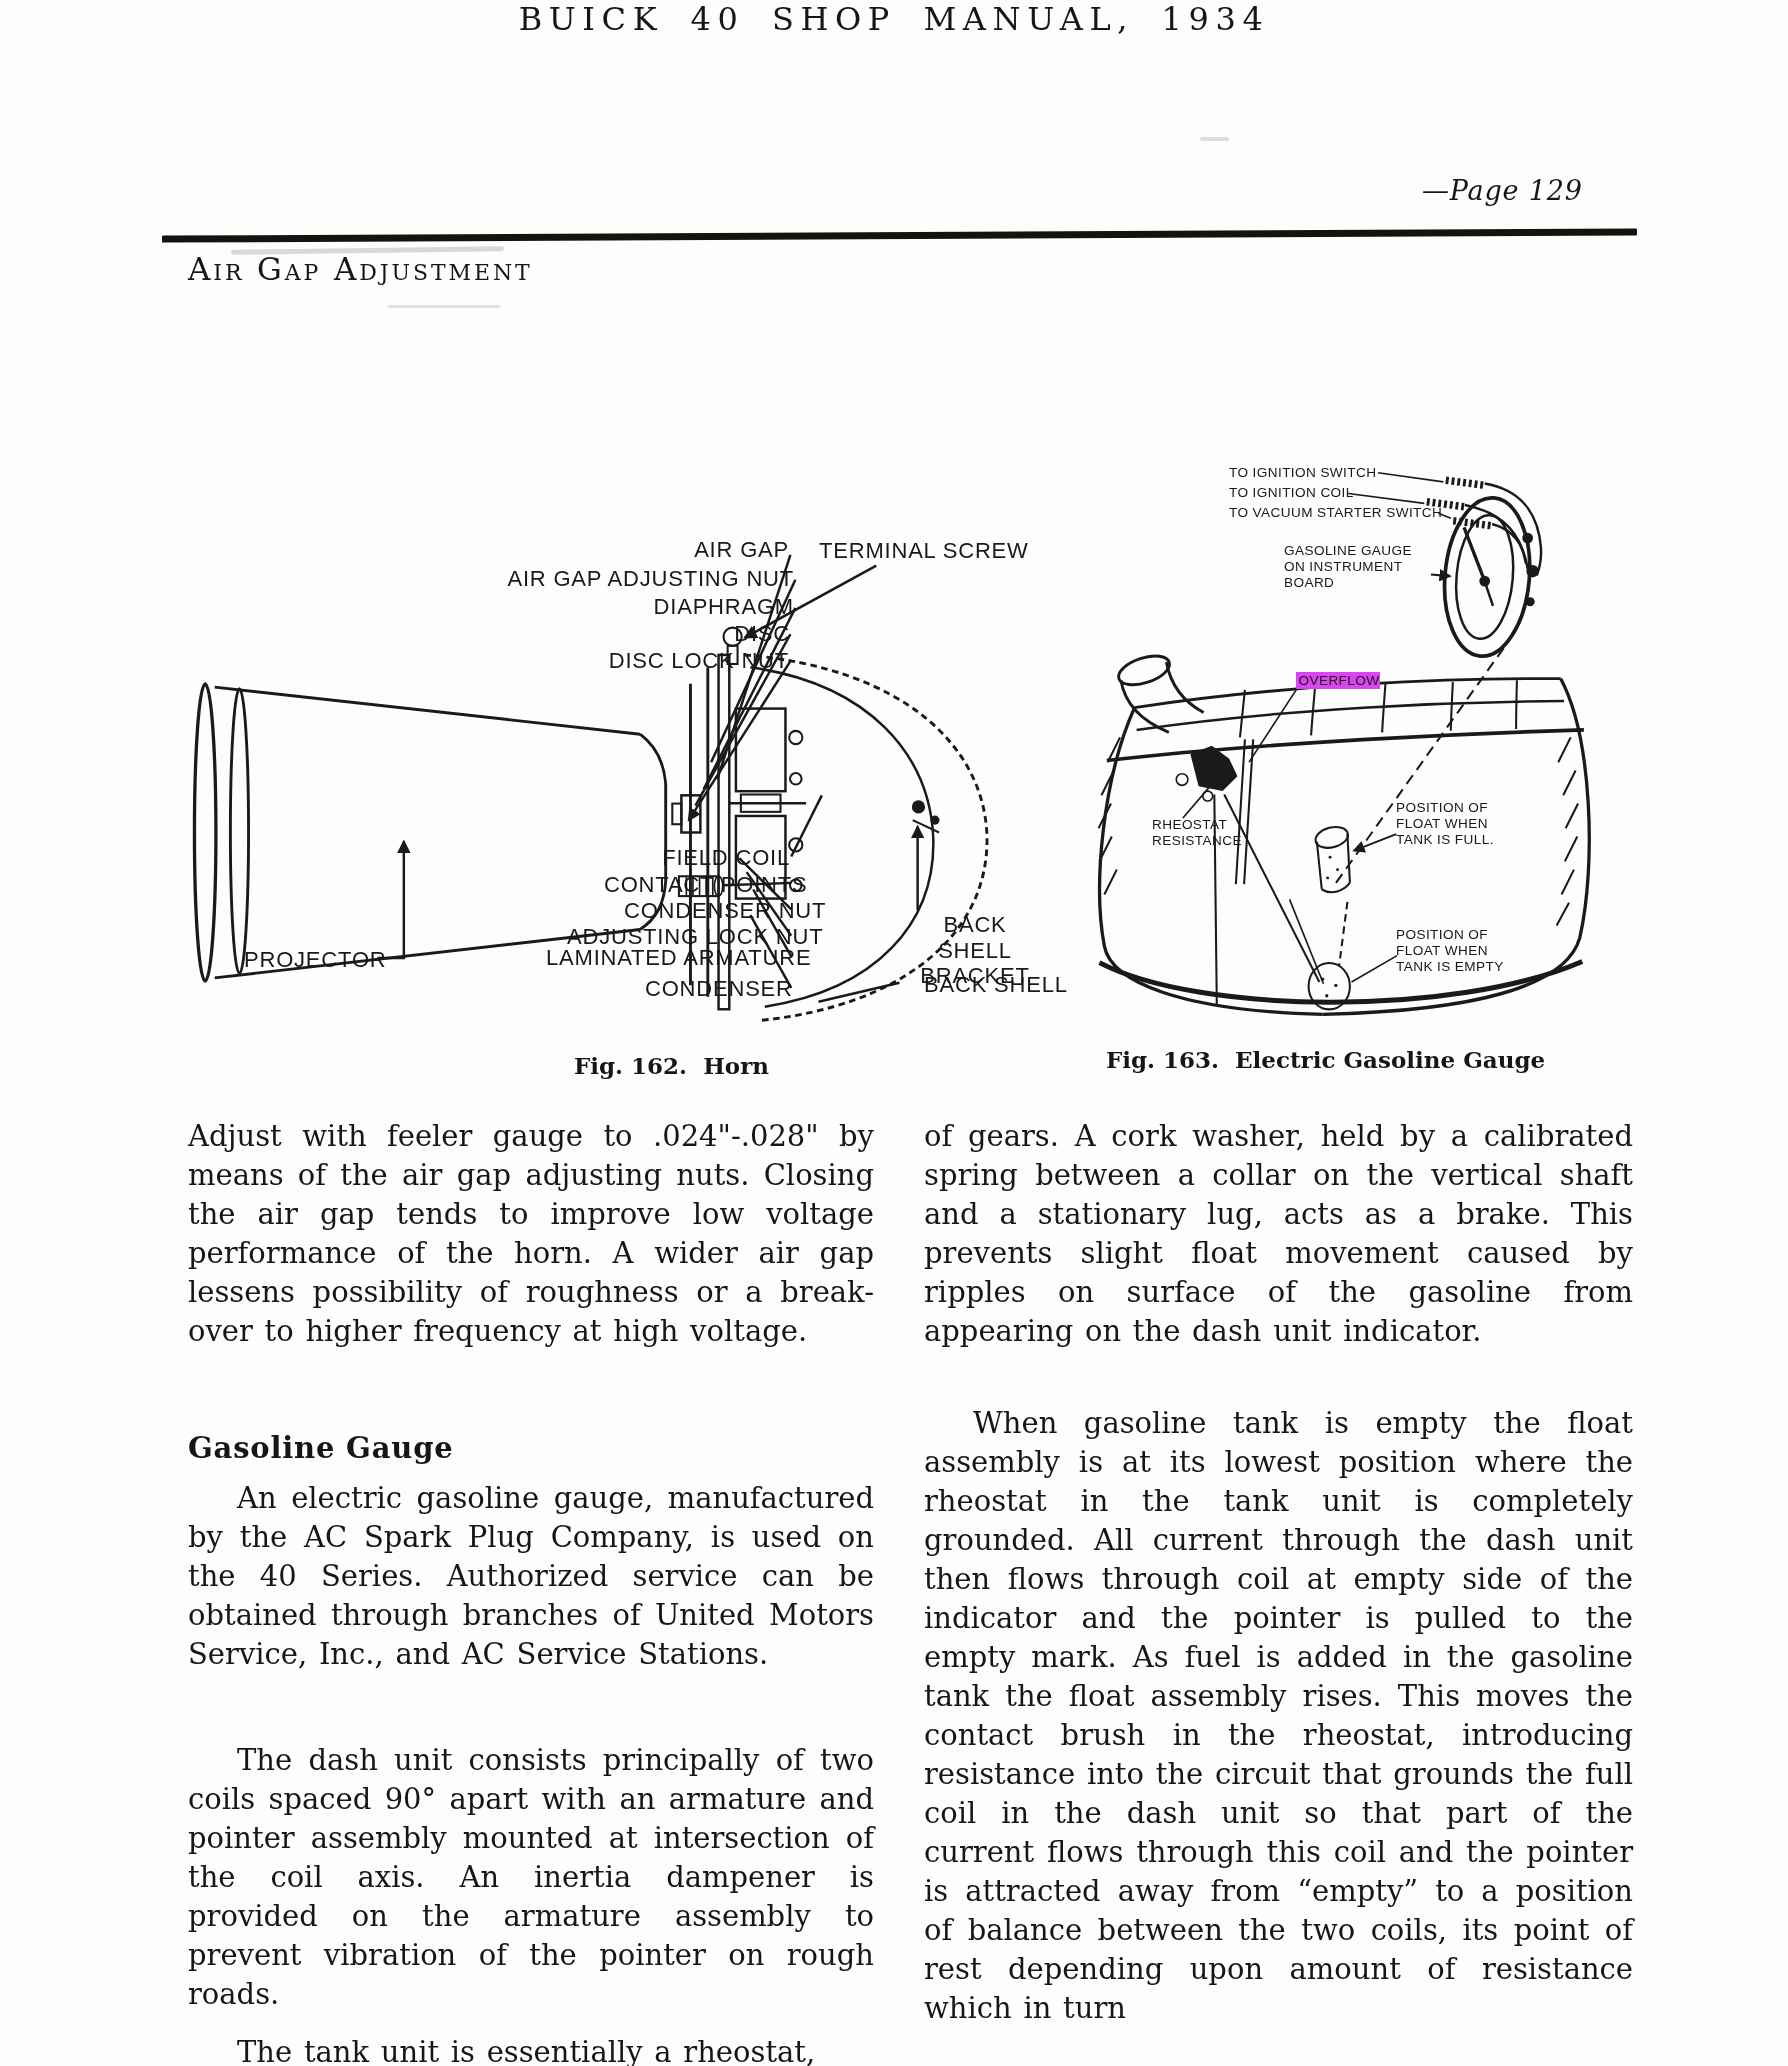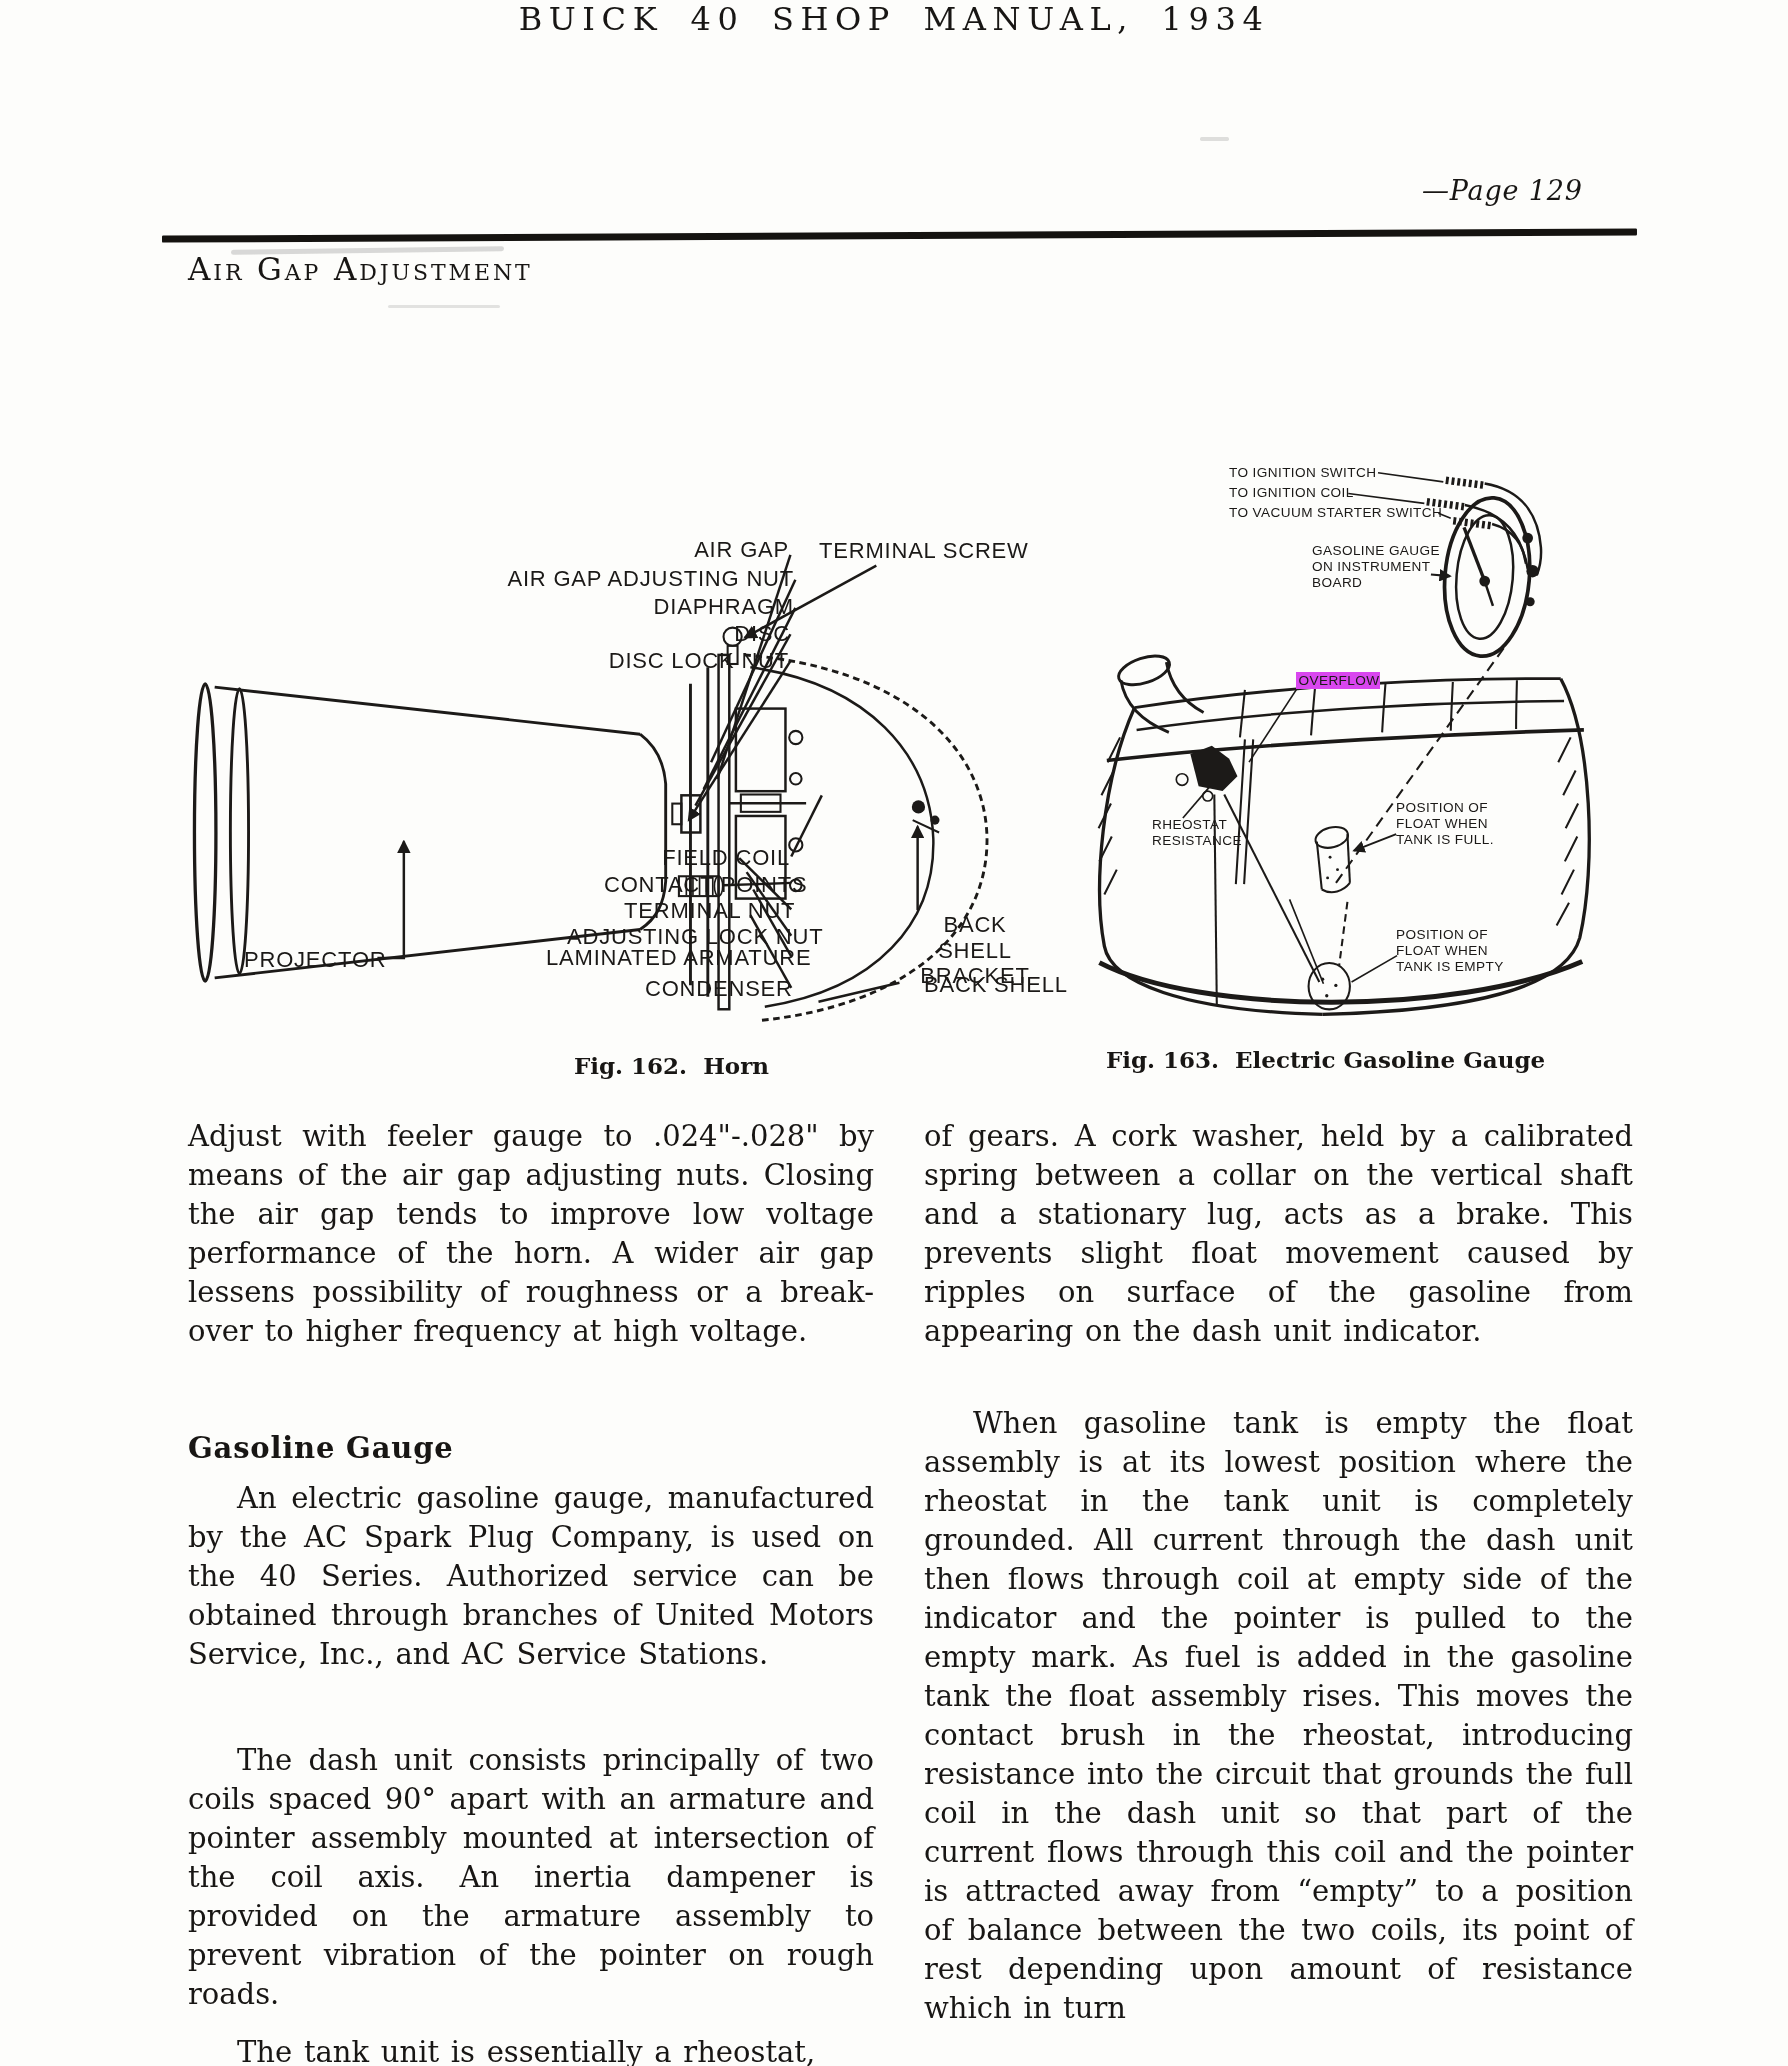--- a/index.html
+++ b/index.html
@@ -159,21 +159,21 @@
       <path d="M 1756 1094 L 1560 1140" stroke-width="6"></path>
     </svg>
     <div class="fig-label ra nw" style="left:479px; top:5.8px; width:136px;">AIR GAP</div>
     <div class="fig-label nw" style="left:645px; top:6.6px; width:231px;">TERMINAL SCREW</div>
     <div class="fig-label ra nw" style="left:289px; top:35px; width:331px;">AIR GAP ADJUSTING NUT</div>
     <div class="fig-label ra nw" style="left:455px; top:63px; width:165px;">DIAPHRAGM</div>
     <div class="fig-label ra nw" style="left:492px; top:90px; width:124px;">DISC</div>
     <div class="fig-label ra nw" style="left:372px; top:117px; width:243px;">DISC LOCK NUT</div>
     <div class="fig-label ra nw" style="left:467px; top:314px; width:149px;">FIELD COIL</div>
     <div class="fig-label ra nw" style="left:430px; top:341px; width:186px;">CONTACT POINTS</div>
-    <div class="fig-label ra nw" style="left:450px; top:367px; width:165px;">TERMINAL NUT</div>
+    <div class="fig-label ra nw" style="left:450px; top:367px; width:165px;">CONDENSER NUT</div>
     <div class="fig-label ra nw" style="left:393px; top:393px; width:223px;">ADJUSTING LOCK NUT</div>
     <div class="fig-label ra nw" style="left:372px; top:414px; width:244px;">LAMINATED ARMATURE</div>
     <div class="fig-label ra nw" style="left:471px; top:445px; width:145px;">CONDENSER</div>
     <div class="fig-label nw" style="left:70px; top:416px; width:136px;">PROJECTOR</div>
     <div class="fig-label ca" style="left:731px; top:381px; width:140px;">BACK SHELL BRACKET</div>
     <div class="fig-label nw" style="left:750px; top:441px; width:124px;">BACK SHELL</div>
   </div>
   <div class="fig-caption" style="left:465px; top:1052px; width:413px;">Fig. 162.  Horn</div>
 
   <div class="fig f163" style="left:1058px; top:448px; width:645px; height:587px;">
@@ -253,21 +253,21 @@
       <ellipse cx="656" cy="1302" rx="50" ry="56" stroke-width="5"></ellipse>
       <circle cx="640" cy="1285" r="4" fill="#1c1a18" stroke="none"></circle>
       <circle cx="672" cy="1300" r="4" fill="#1c1a18" stroke="none"></circle>
       <circle cx="650" cy="1325" r="4" fill="#1c1a18" stroke="none"></circle>
       <path d="M 820 1228 L 710 1292" stroke-width="4"></path>
       <path d="M 560 1092 L 642 1296" stroke-width="4"></path>
     </svg>
     <div class="fig-label nw" style="left:171px; top:16.5px; width:157px;">TO IGNITION SWITCH</div>
     <div class="fig-label nw" style="left:171px; top:37px; width:157px;">TO IGNITION COIL</div>
     <div class="fig-label nw" style="left:171px; top:57px; width:231px;">TO VACUUM STARTER SWITCH</div>
-    <div class="fig-label" style="left:226px; top:95px; width:153px;margin-left:28px;">GASOLINE GAUGE ON INSTRUMENT BOARD</div>
+    <div class="fig-label" style="left:226px; top:95px; width:153px;">GASOLINE GAUGE ON INSTRUMENT BOARD</div>
     <div class="fig-label nw whitebg" style="left:238px; top:224px; width:79px; padding:0.8px 2.5px;">OVERFLOW</div>
     <div class="fig-label" style="left:48px; top:369px; width:103px;margin-left:46px;">RHEOSTAT RESISTANCE</div>
     <div class="fig-label" style="left:338px; top:352px; width:107px;">POSITION OF FLOAT WHEN TANK IS FULL.</div>
     <div class="fig-label" style="left:338px; top:479px; width:112px;">POSITION OF FLOAT WHEN TANK IS EMPTY</div>
   </div>
   <div class="fig-caption" style="left:1098px; top:1046px; width:455px;">Fig. 163.  Electric Gasoline Gauge</div>
 
 </div>
 
 

